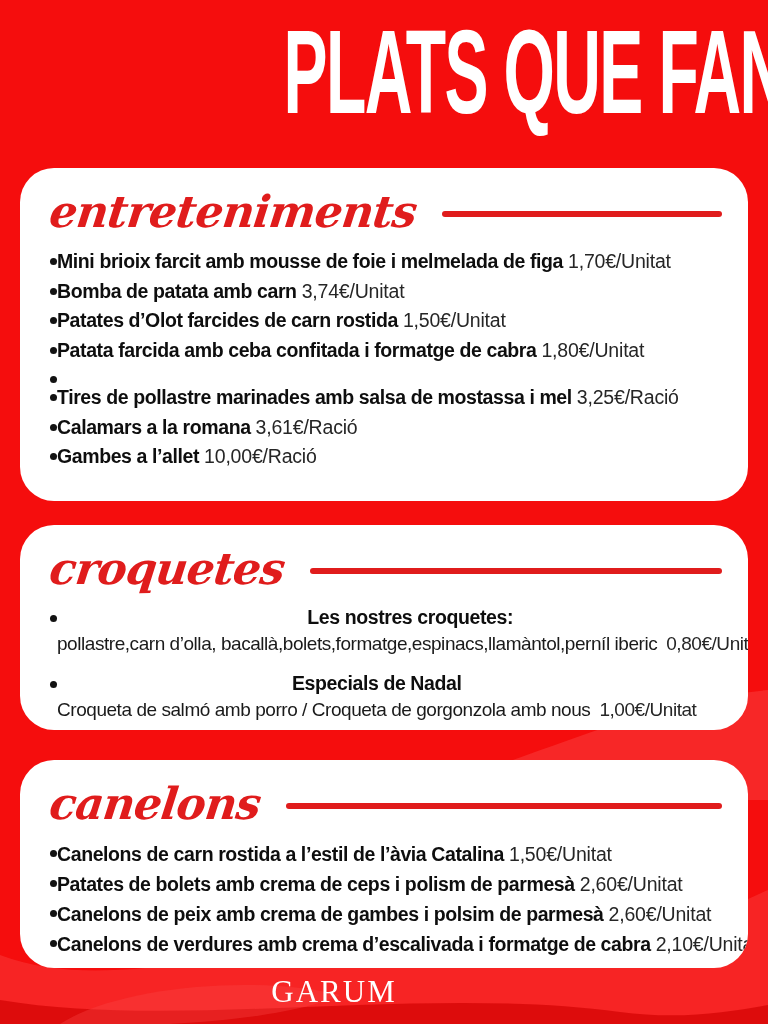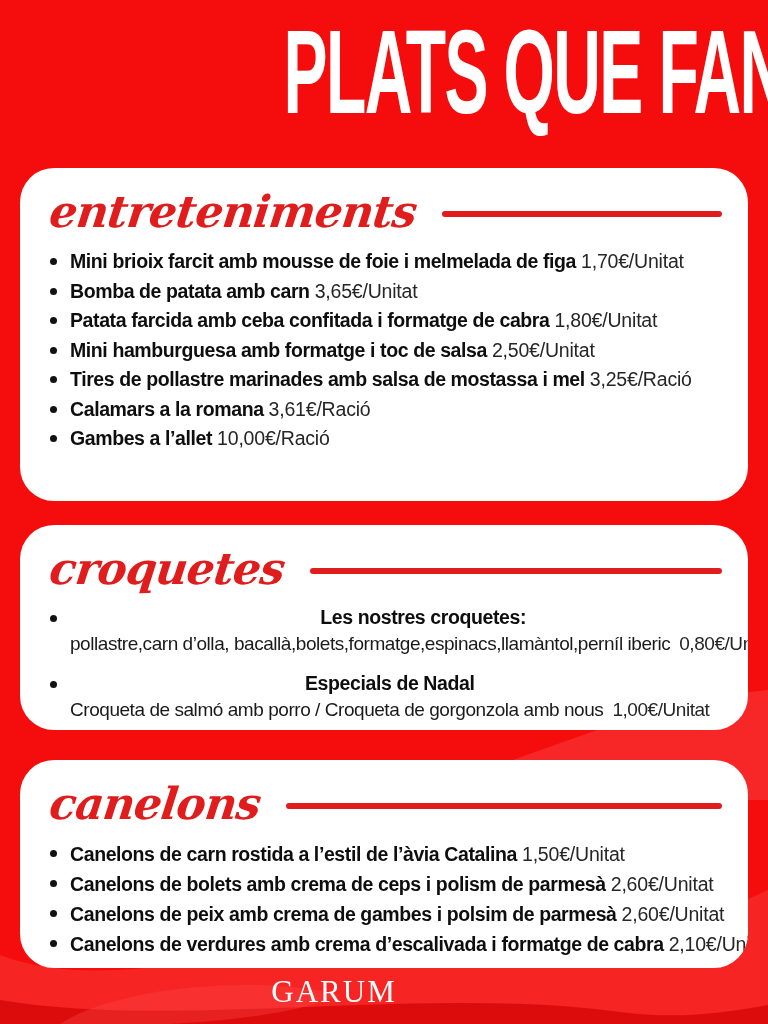--- a/index.html
+++ b/index.html
@@ -22,21 +22,21 @@
   .card-2{top:525px;height:205px;}
   .card-3{top:760px;height:208px;}
   .section-head{display:flex;align-items:center;gap:20px;margin:8px 0 8px 0;}
   .script{
     font-family:"DejaVu Serif","Liberation Serif",serif;font-style:italic;font-weight:bold;
     color:#e01c1c;font-size:44px;line-height:1.25;transform:skewX(-7deg);
     letter-spacing:-1px;white-space:nowrap;flex:none;padding-right:6px;
   }
   .rule{flex:1;height:6px;background:#e01c1c;border-radius:3px;margin-top:4px;}
   ul.menu{list-style:none;margin:2px 0 0 0;padding:0;}
-  li.row{display:flex;gap:13px;align-items:flex-start;}
+  li.row{display:flex;align-items:flex-start;}
   .dot{width:7px;height:7px;border-radius:50%;background:#121212;margin-top:11px;flex:none;}
   .line{font-size:19.5px;line-height:29.5px;color:#0e0e0e;white-space:nowrap;}
   .card-3 .line{line-height:30px;}
   .lbl{font-weight:bold;letter-spacing:-0.4px;}
   .prc{font-weight:normal;color:#262626;margin-left:5px;letter-spacing:-0.2px;}
   .group{margin-bottom:13px;text-align:center;}
   .group .g-label{font-size:19.5px;line-height:26px;font-weight:bold;letter-spacing:-0.4px;color:#0e0e0e;}
   .group .g-detail{font-size:19px;line-height:27px;font-weight:normal;color:#1a1a1a;letter-spacing:-0.45px;white-space:nowrap;}
   .group .g-price{margin-left:9px;color:#262626;}
   .brand{
@@ -63,29 +63,32 @@
     <span class="script">entreteniments</span>
     <span class="rule"></span>
   </div>
   <ul class="menu">
     <li class="row">
         <span class="dot"></span>
         <span class="line"><span class="lbl">Mini brioix farcit amb mousse de foie i melmelada de figa</span><span class="prc">1,70€/Unitat</span></span>
       </li>
     <li class="row">
         <span class="dot"></span>
-        <span class="line"><span class="lbl">Bomba de patata amb carn</span><span class="prc">3,65€/Unitat</span></span>
+        <span class="line"><span class="lbl">Bomba de patata amb carn</span><span class="prc">3,74€/Unitat</span></span>
+      </li>
+    <li class="row">
+        <span class="dot"></span>
+        <span class="line"><span class="lbl">Patates d’Olot farcides de carn rostida</span><span class="prc">1,50€/Unitat</span></span>
       </li>
     <li class="row">
         <span class="dot"></span>
         <span class="line"><span class="lbl">Patata farcida amb ceba confitada i formatge de cabra</span><span class="prc">1,80€/Unitat</span></span>
       </li>
     <li class="row">
         <span class="dot"></span>
-        <span class="line"><span class="lbl">Mini hamburguesa amb formatge i toc de salsa</span><span class="prc">2,50€/Unitat</span></span>
       </li>
     <li class="row">
         <span class="dot"></span>
         <span class="line"><span class="lbl">Tires de pollastre marinades amb salsa de mostassa i mel</span><span class="prc">3,25€/Ració</span></span>
       </li>
     <li class="row">
         <span class="dot"></span>
         <span class="line"><span class="lbl">Calamars a la romana</span><span class="prc">3,61€/Ració</span></span>
       </li>
     <li class="row">
@@ -123,21 +126,21 @@
     <span class="script">canelons</span>
     <span class="rule"></span>
   </div>
   <ul class="menu">
     <li class="row">
         <span class="dot"></span>
         <span class="line"><span class="lbl">Canelons de carn rostida a l’estil de l’àvia Catalina</span><span class="prc">1,50€/Unitat</span></span>
       </li>
     <li class="row">
         <span class="dot"></span>
-        <span class="line"><span class="lbl">Canelons de bolets amb crema de ceps i polism de parmesà</span><span class="prc">2,60€/Unitat</span></span>
+        <span class="line"><span class="lbl">Patates de bolets amb crema de ceps i polism de parmesà</span><span class="prc">2,60€/Unitat</span></span>
       </li>
     <li class="row">
         <span class="dot"></span>
         <span class="line"><span class="lbl">Canelons de peix amb crema de gambes i polsim de parmesà</span><span class="prc">2,60€/Unitat</span></span>
       </li>
     <li class="row">
         <span class="dot"></span>
         <span class="line"><span class="lbl">Canelons de verdures amb crema d’escalivada i formatge de cabra</span><span class="prc">2,10€/Unitat</span></span>
       </li>
   </ul>

